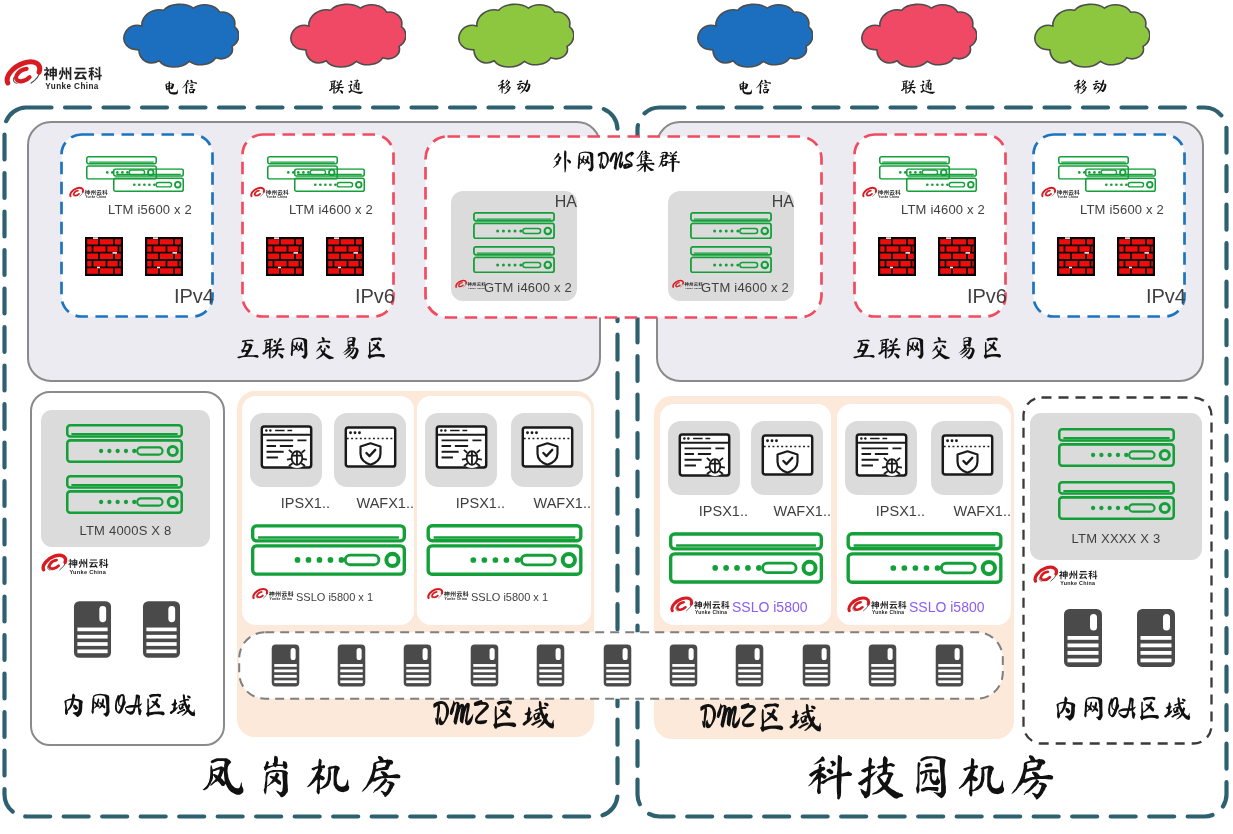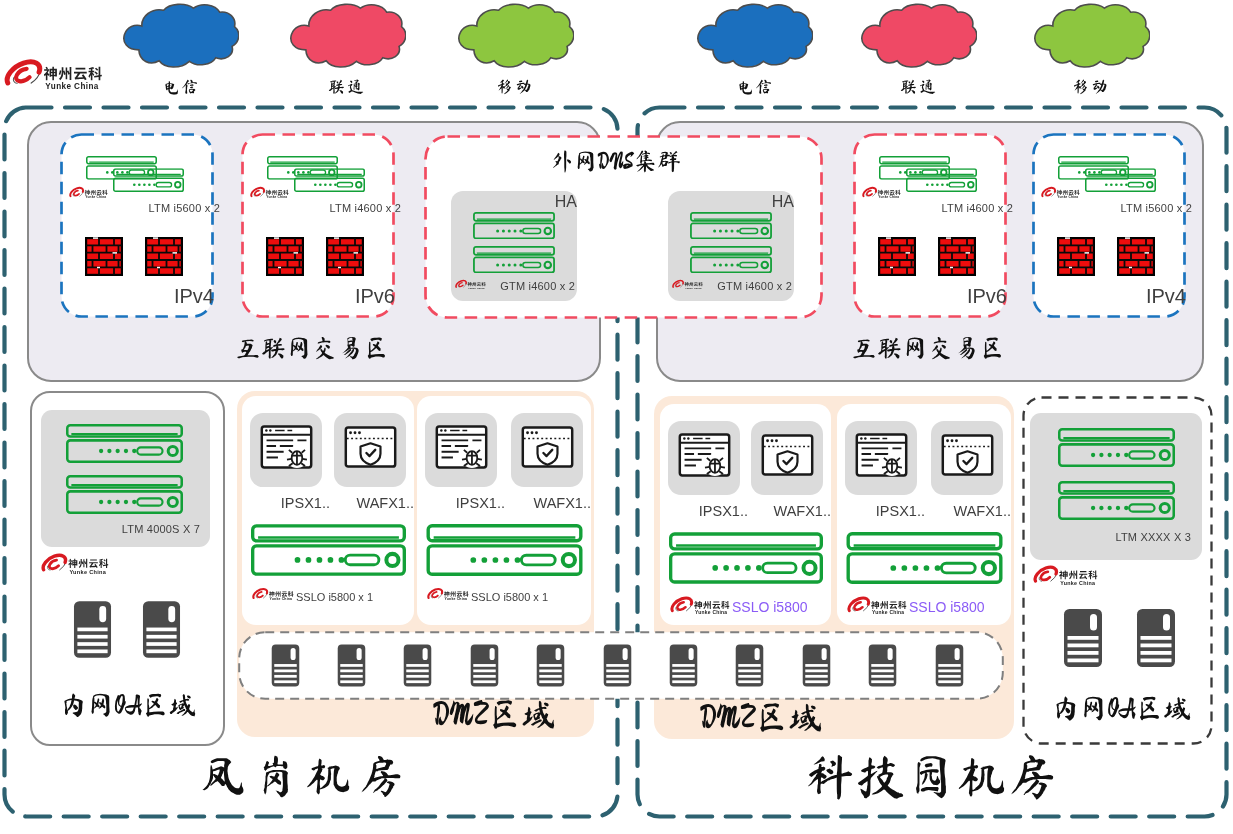--- a/index.html
+++ b/index.html
@@ -6,21 +6,21 @@
 .canvas{position:relative;width:1233px;height:834px;background:#fff;overflow:hidden;font-family:"Liberation Sans",sans-serif}
 .abs{position:absolute}
 .frame{overflow:visible}
 .izone{background:#EDEBF2;border:2px solid #8A8A8A;border-radius:24px}
 .hbox{background:#DBDBDB;border-radius:12px}
 .graybox{background:#DBDBDB;border-radius:11px}
 .oabox-solid{background:#fff;border:2px solid #8A8A8A;border-radius:20px}
 .dmz{background:#FCE9D9;border-radius:18px}
 .subbox{background:#fff;border-radius:14px}
 .tile{background:#DBDBDB;border-radius:13px}
-.devlbl{font-size:11px;color:#3F3F3F;text-align:right;letter-spacing:0.2px}
+.devlbl{font-size:13px;color:#3F3F3F;text-align:center;letter-spacing:0.2px}
 .iplbl{font-size:20px;color:#3F3F3F;text-align:right}
 .halbl{font-size:16px;color:#3F3F3F;text-align:right}
 .tilelbl{font-size:14.5px;color:#3F3F3F;text-align:right}
 .ssllbl-sm{font-size:11px;color:#3F3F3F}
 .ssllbl-lg{font-size:14px;color:#8b5cf6}
 svg{display:block}
 </style>
 </head>
 <body>
 
@@ -319,21 +319,21 @@
     </svg>
     <div class="abs devlbl" style="left:698px;top:280px;width:94px">GTM i4600 x 2</div>
 <div class="abs oabox-solid" style="left:30px;top:391px;width:191px;height:351px"></div>
 <div class="abs graybox" style="left:41px;top:410px;width:169px;height:137px"></div>
 <svg class="abs" style="left:66px;top:424px;width:117px;height:39px">
       <use href="#unit"></use>
     </svg>
 <svg class="abs" style="left:66px;top:475px;width:117px;height:39px">
       <use href="#unit"></use>
     </svg>
-<div class="abs devlbl" style="left:51px;top:523px;width:149px">LTM 4000S X 7</div>
+<div class="abs devlbl" style="left:51px;top:523px;width:149px">LTM 4000S X 8</div>
 <svg class="abs" style="left:41px;top:552px;width:68px;height:25px">
       <use href="#logo"></use>
     </svg>
 <svg class="abs" style="left:73px;top:600px;width:39px;height:59px">
       <use href="#tower"></use>
     </svg>
 <svg class="abs" style="left:142px;top:600px;width:39px;height:59px">
       <use href="#tower"></use>
     </svg>
 <svg class="abs lbl " style="left:60px;top:691px;width:136px;height:27.0px" role="img" aria-label="内网OA区域">

